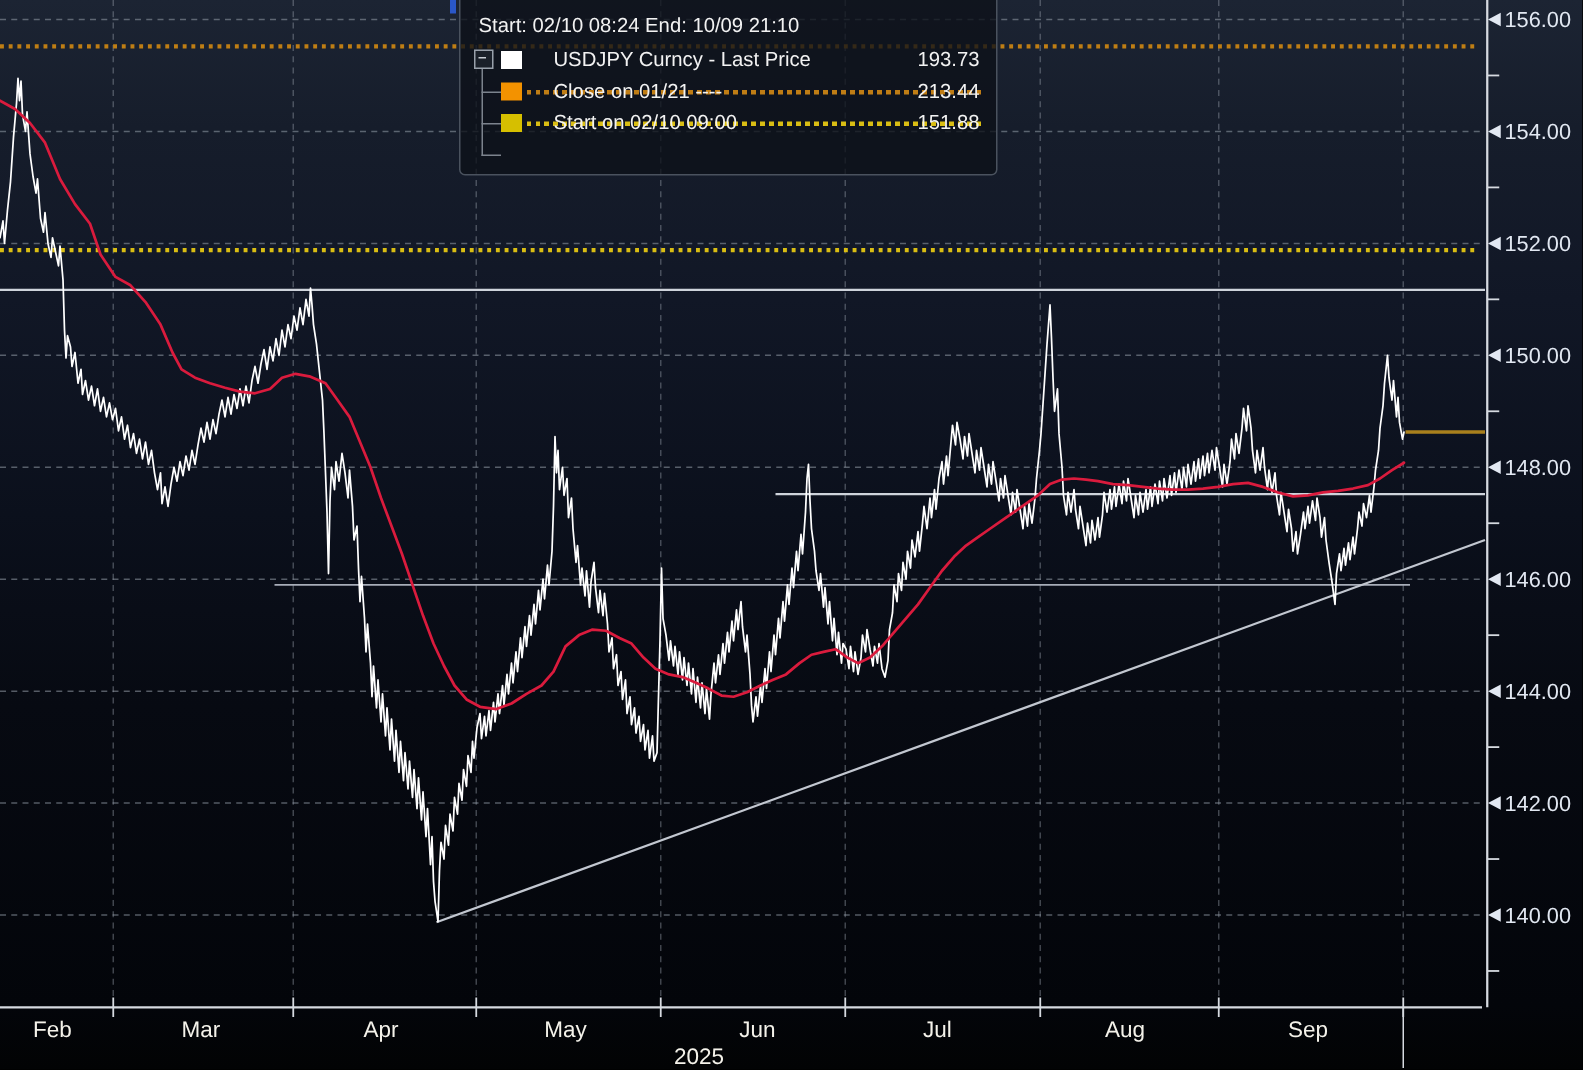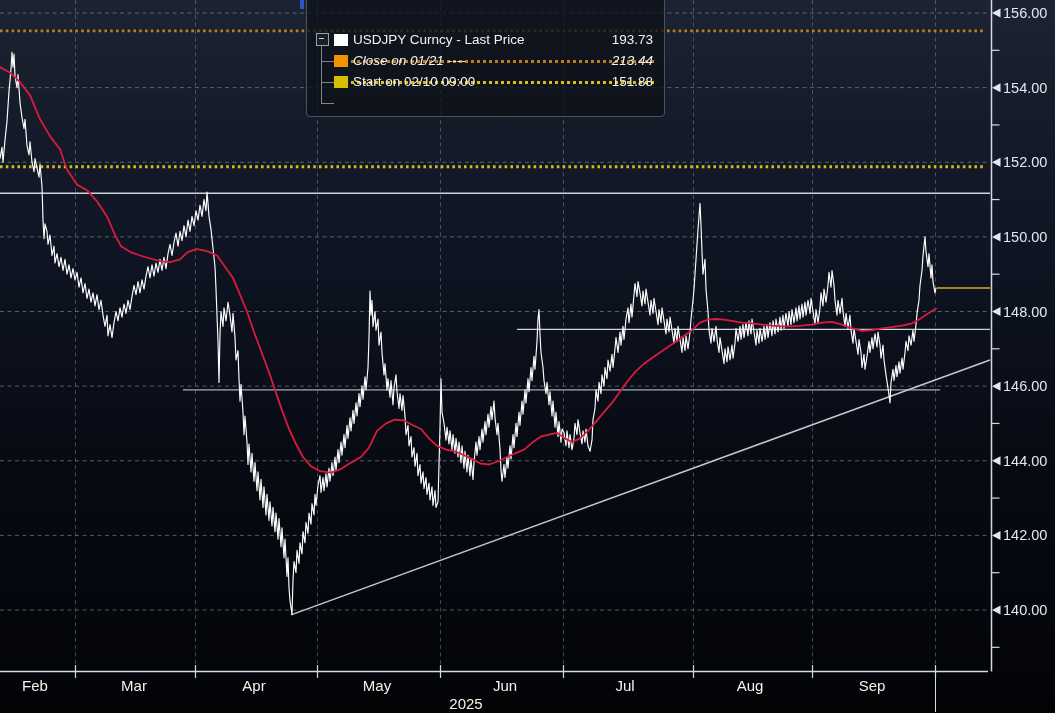--- a/index.html
+++ b/index.html
@@ -5,23 +5,23 @@
   html,body{margin:0;padding:0;background:#000;}
   #stage{position:relative;width:1055px;height:713px;overflow:hidden;
          font-family:"Liberation Sans",sans-serif;
          background:linear-gradient(180deg,#1c2433 0%,#161d2b 12%,#111726 28%,#0b101c 48%,#070a12 66%,#03050a 94%,#020304 100%);}
   #plot-svg{position:absolute;left:0;top:0;}
   .legend{position:absolute;left:306px;top:-7px;width:357px;height:122px;
           background:rgba(13,17,24,0.78);border:1px solid #4a525e;border-radius:4px;
           color:#f2f2f2;font-size:13.5px;z-index:5;}
   .lg-row{position:absolute;left:0;width:100%;height:20px;line-height:20px;white-space:nowrap;}
   .lg-range{top:13px;left:12px;width:auto;}
-  .lg-r1{top:36px;} .lg-r2{top:57px;font-style:italic;} .lg-r3{top:78px;} .lg-r4{top:98px;}
+  .lg-r1{top:36px;} .lg-r2{top:57px;} .lg-r3{top:78px;} .lg-r4{top:98px;}
   .sw{position:absolute;left:27px;top:4px;width:14px;height:12px;display:inline-block;}
-  .lg-label{position:absolute;left:46px;top:0;z-index:2;}
+  .lg-label{position:absolute;left:62px;top:0;z-index:2;}
   .lg-value{position:absolute;right:11px;top:0;z-index:2;}
   .lg-sample{position:absolute;left:44px;right:10px;top:9px;height:3px;z-index:1;}
   .dotted-orange{background:repeating-linear-gradient(90deg,#c07d15 0 3px,transparent 3px 6px);}
   .dotted-yellow{background:repeating-linear-gradient(90deg,#d9bd13 0 3px,transparent 3px 6px);}
   .tree-box{position:absolute;left:9px;top:39px;width:11px;height:11px;border:1px solid #98a0aa;
             background:#1a2029;z-index:3;}
   .tree-box::after{content:"";position:absolute;left:2px;top:4px;width:5px;height:1px;background:#c8cdd4;}
   .tree-vline{position:absolute;left:14px;top:51px;width:1px;height:59px;background:#7c838d;z-index:1;}
   .tree-stub{position:absolute;left:14px;width:13px;height:1px;background:#7c838d;z-index:1;}
   .stub1{top:67px;} .stub2{top:88px;} .stub3{top:109px;}
@@ -103,20 +103,21 @@
       <text x="505" y="691" fill="#f4f2ea" text-anchor="middle" font-size="15" font-family="&quot;Liberation Sans&quot;,sans-serif">Jun</text>
       <text x="625" y="691" fill="#f4f2ea" text-anchor="middle" font-size="15" font-family="&quot;Liberation Sans&quot;,sans-serif">Jul</text>
       <text x="750" y="691" fill="#f4f2ea" text-anchor="middle" font-size="15" font-family="&quot;Liberation Sans&quot;,sans-serif">Aug</text>
       <text x="872" y="691" fill="#f4f2ea" text-anchor="middle" font-size="15" font-family="&quot;Liberation Sans&quot;,sans-serif">Sep</text>
       <text x="466" y="709" fill="#f4f2ea" text-anchor="middle" font-size="15" font-family="&quot;Liberation Sans&quot;,sans-serif">2025</text>
     </svg>
 
   <div class="ui-artifact"></div>
 
   <div class="legend">
+    <div class="lg-row lg-range">Start: 02/10 08:24 End: 10/09 21:10</div>
 
     <div class="tree-box"></div>
     <div class="tree-vline"></div>
     <div class="tree-stub stub1"></div>
     <div class="tree-stub stub2"></div>
     <div class="tree-stub stub3"></div>
 
     <div class="lg-row lg-r1">
       <span class="sw" style="background: rgb(255, 255, 255);"></span>
       <span class="lg-label">USDJPY Curncy - Last Price</span>

